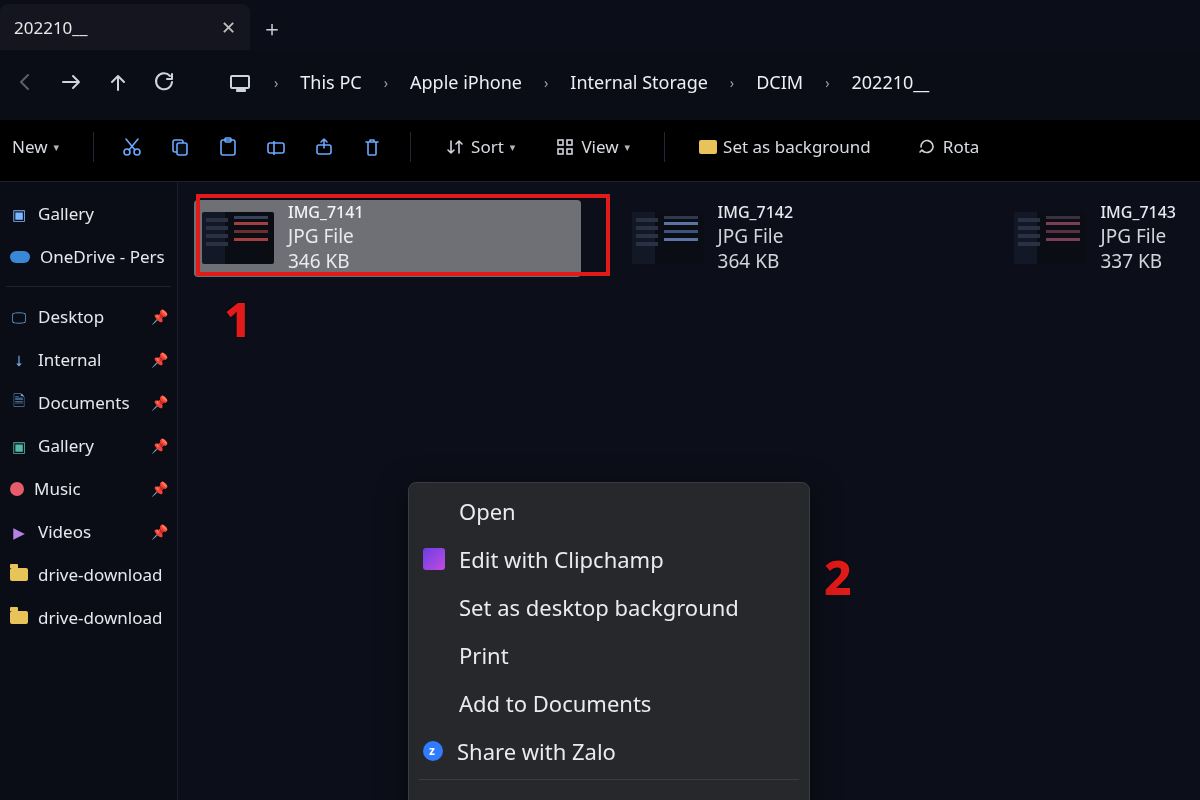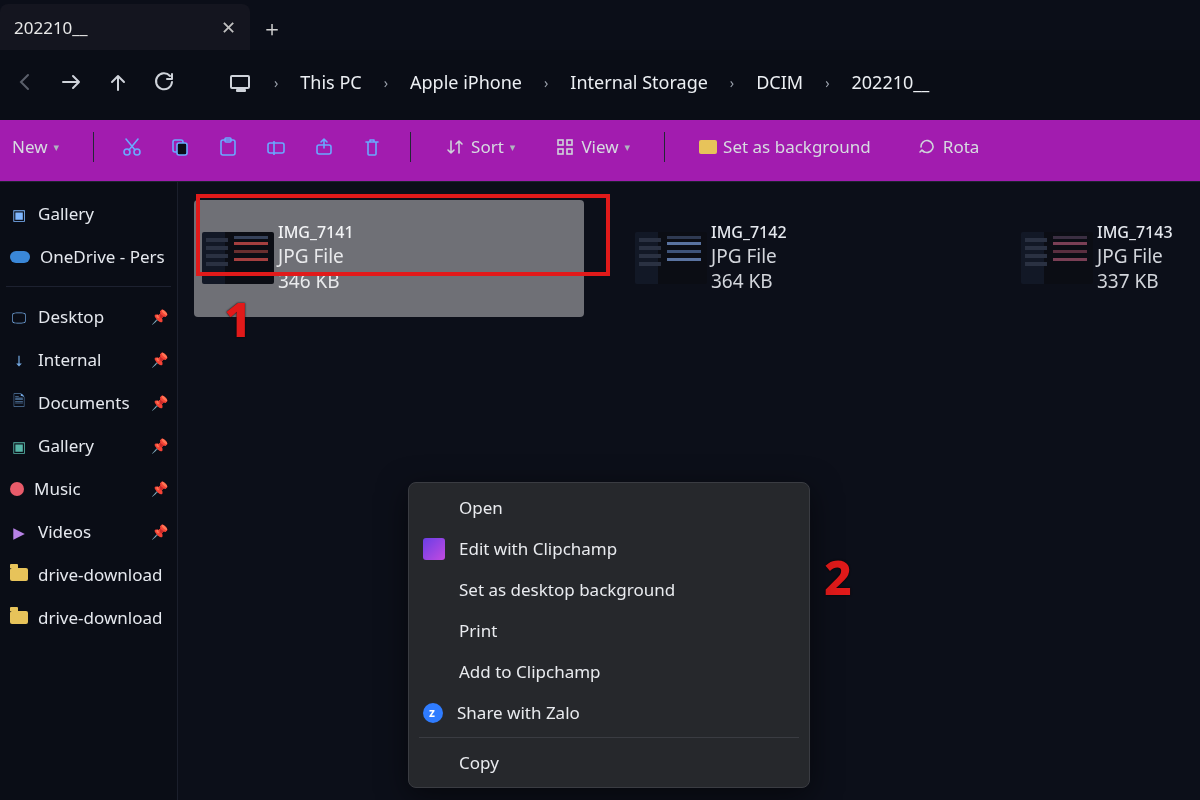--- a/index.html
+++ b/index.html
@@ -57,21 +57,21 @@
     position: relative; display: inline-block; margin-right: 2px;
   }
   .crumb-icon::after {
     content: ""; position: absolute; bottom: -5px; left: 4px; width: 10px; height: 3px;
     background: #cfd3da; border-radius: 1px;
   }
 
   
   .toolbar {
     height: 62px;
-    background: #a21caf;
+    background: #000000;
     border-bottom: 1px solid #1e2230;
     display: flex;
     align-items: center;
     gap: 28px;
     padding: 0 18px 8px 6px;
   }
   .tool-btn {
     display: flex; align-items: center; gap: 6px;
     color: #d7dbe1; padding: 6px 6px; border-radius: 4px;
     font-size: 17px;
@@ -130,22 +130,22 @@
 
   
   .content {
     flex: 1;
     padding: 18px 16px;
     position: relative;
     overflow: hidden;
   }
   .file-row { display: flex; gap: 26px; align-items: flex-start; }
   .file-item {
-    display: flex; align-items: center; gap: 4px;
-    padding: 22px 8px;
+    display: flex; align-items: center; gap: 14px;
+    padding: 2px 8px;
     border-radius: 4px;
   }
   .file-item.selected {
     background: #6f7076;
   }
   .thumb {
     width: 72px; height: 52px; border-radius: 2px;
     background:
       linear-gradient(90deg, #121826 0 32%, #0b0d14 32% 100%),
       #0b0d14;
@@ -185,21 +185,21 @@
     background: #26282c;
     border: 1px solid #3a3c42;
     border-radius: 8px;
     padding: 4px 0;
     box-shadow: 0 8px 30px rgba(0,0,0,.5);
     z-index: 10;
   }
   .ctx-item {
     display: flex; align-items: center; gap: 14px;
     padding: 9px 14px;
-    font-size: 17px; color: #e9ebef;
+    font-size: 22px; color: #e9ebef;
     position: relative;
     text-align: right;
   }
   .ctx-item .ci {
     width: 22px; height: 22px; display: inline-flex; align-items:center; justify-content:center;
     font-size: 16px; color:#cfd3da;
   }
   .ci.clip { background: linear-gradient(135deg,#6a3ee6,#c24be0); border-radius:3px; }
   .ci.zalo { width:20px; height:20px; background:#2f7cff; border-radius:50%; position:relative; }
   .ci.zalo::after { content:"z"; color:#fff; font-size:12px; font-weight:700; position:absolute; left:6px; top:1px; }
@@ -434,21 +434,21 @@
     <div class="ctx-item">
       <span class="ci"></span>
       <span>Set as desktop background</span>
     </div>
     <div class="ctx-item">
       <span class="ci"></span>
       <span>Print</span>
     </div>
     <div class="ctx-item">
       <span class="ci"></span>
-      <span>Add to Clipchamp</span>
+      <span>Add to Documents</span>
     </div>
     <div class="ctx-item">
       <span class="ci zalo"></span>
       <span>Share with Zalo</span>
     </div>
     <div class="ctx-sep"></div>
     <div class="ctx-item">
       <span class="ci"></span>
       <span>Copy</span>
     </div>

